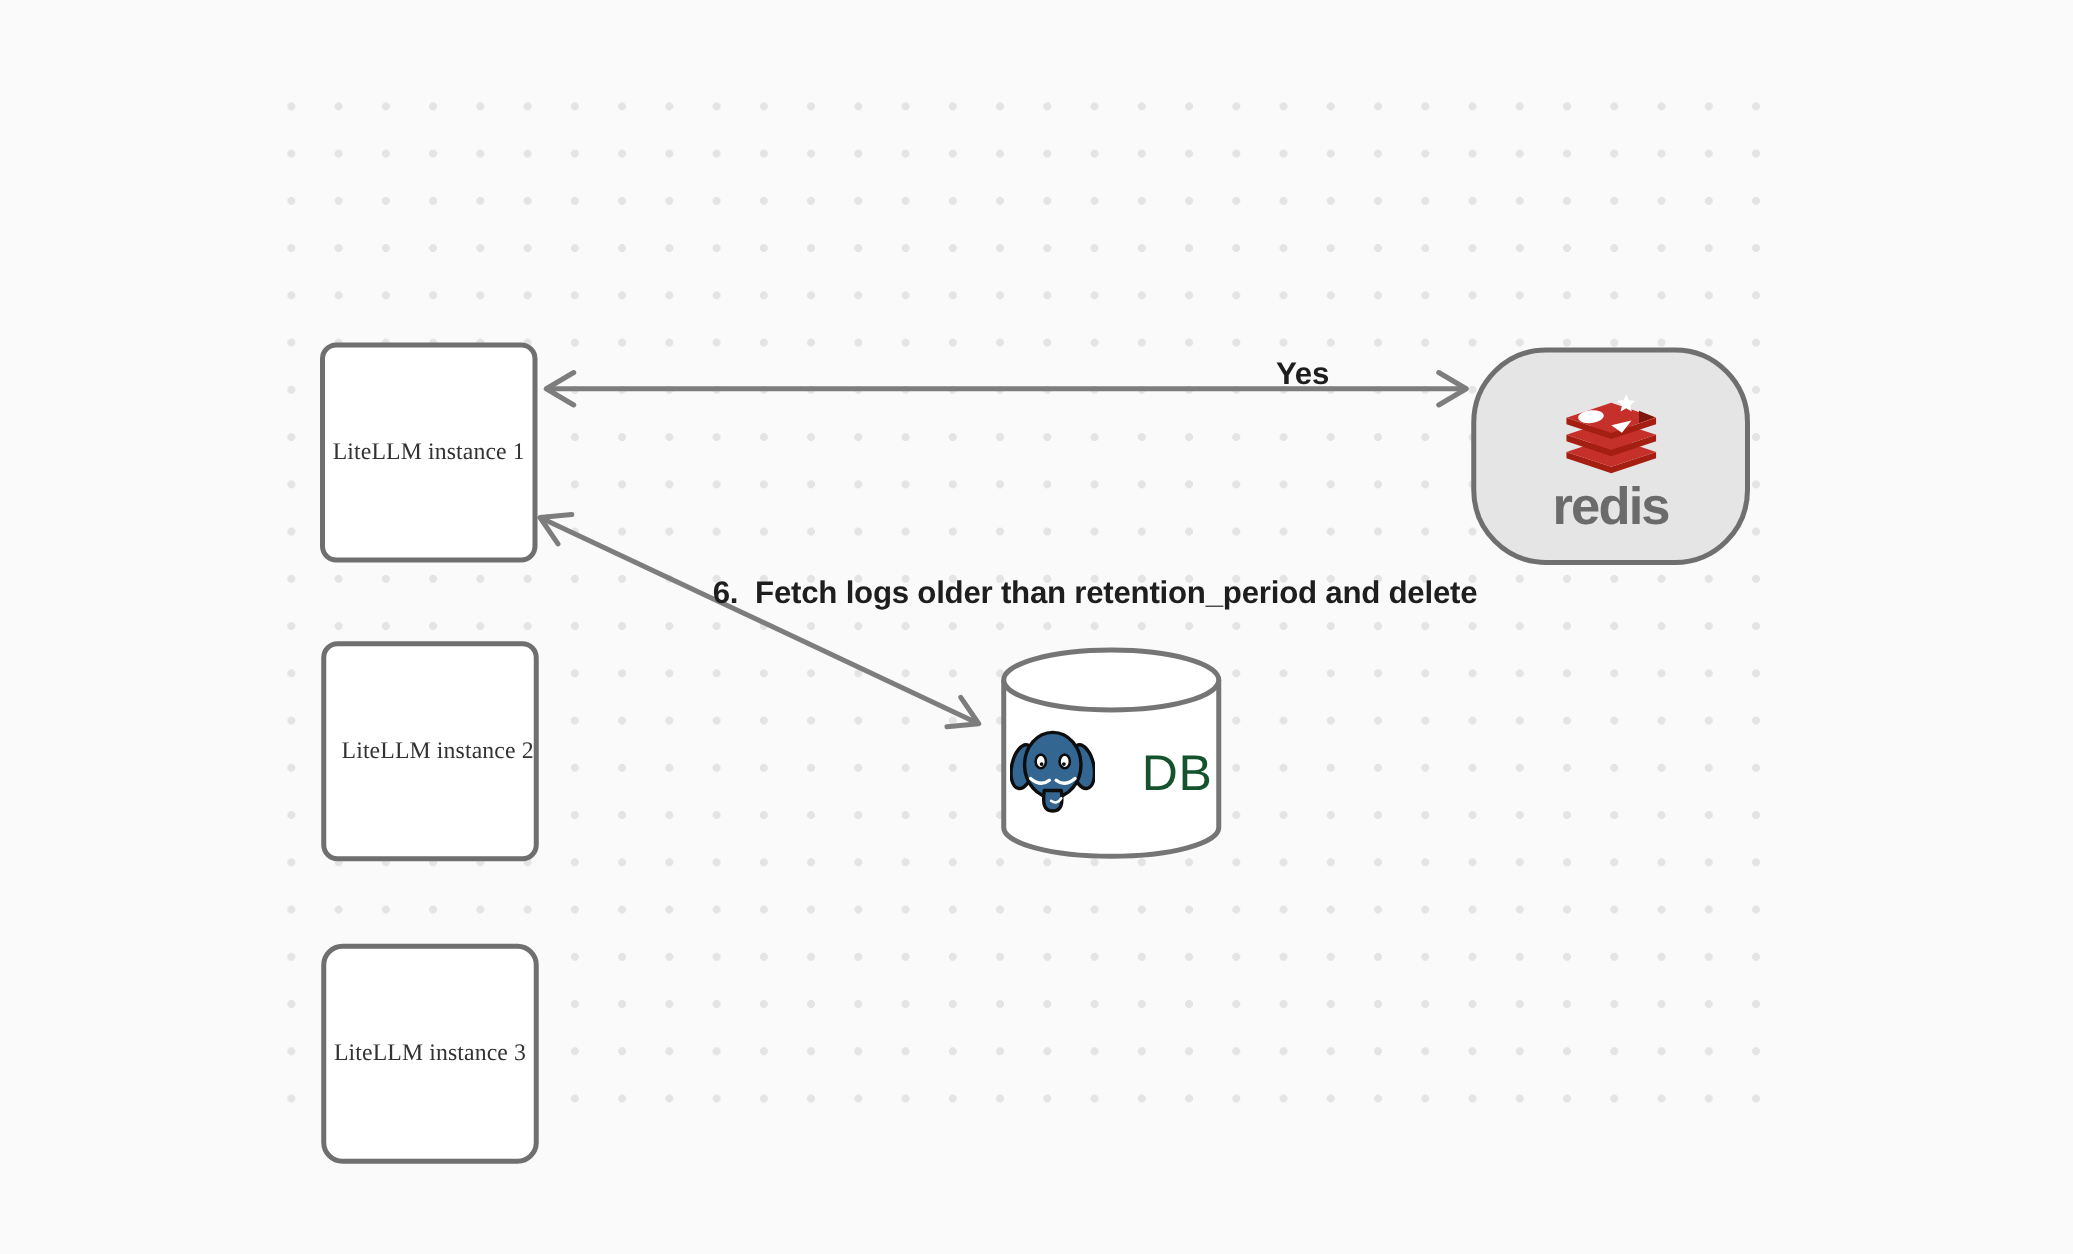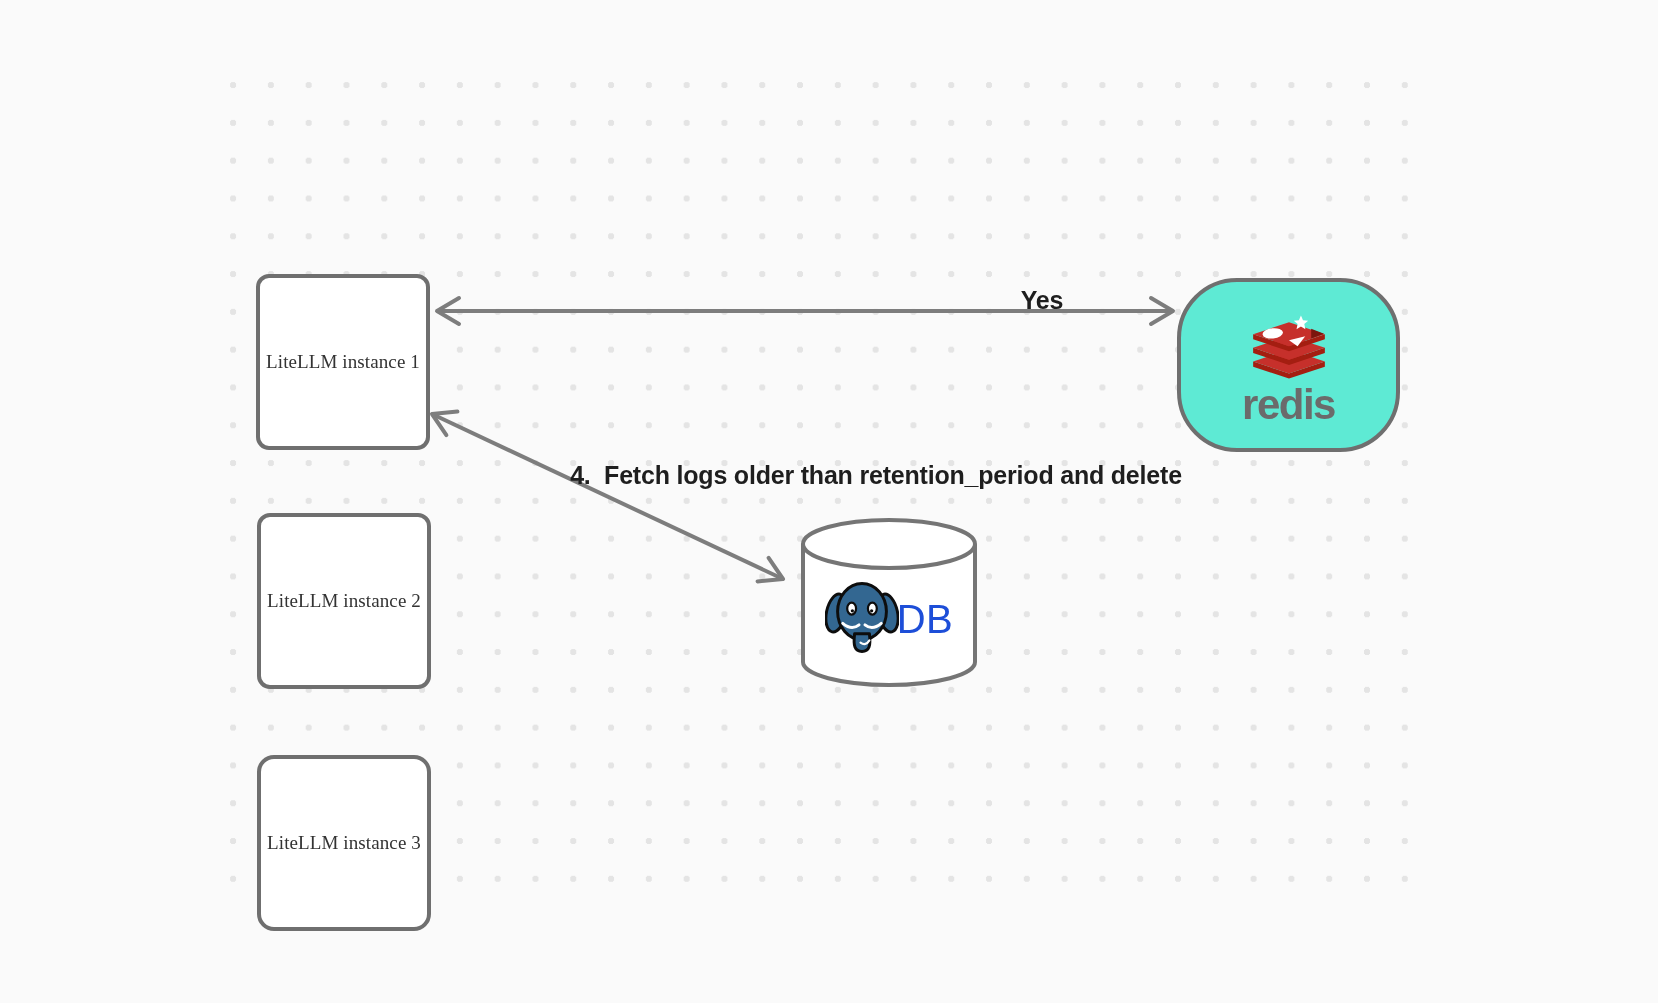--- a/index.html
+++ b/index.html
@@ -17,34 +17,34 @@
   .node-box{
     position:absolute;width:174px;height:176px;box-sizing:border-box;
     background:#ffffff;border:4px solid #6f6f6f;border-radius:13px;
     display:flex;align-items:center;justify-content:center;font-family:Liberation Serif, serif;
   }
   .node-box .box-label{
     font-size:19px;color:#333333;letter-spacing:0.1px;white-space:pre;
   }
   .redis-node{
     position:absolute;left:1177px;top:278px;width:223px;height:174px;box-sizing:border-box;
-    background:#5eead4;border:4px solid #6f6f6f;border-radius:60px;
+    background:#e5e5e5;border:4px solid #6f6f6f;border-radius:60px;
     display:flex;flex-direction:column;align-items:center;justify-content:flex-start;
     padding-top:30px;
   }
   .redis-wordmark{
     font-size:42px;font-weight:bold;color:#6b6b6b;letter-spacing:-1.5px;
     line-height:1;margin-top:2px;
   }
   .db-node{position:absolute;left:798px;top:516px;width:182px;height:174px;}
   .db-content{
     position:absolute;left:10px;top:58px;width:162px;height:84px;
     display:flex;align-items:center;justify-content:center;
   }
-  .db-label{font-size:40px;color:#1d4ed8;margin-left:-2px;margin-top:6px;letter-spacing:0.5px;}
+  .db-label{font-size:40px;color:#14532d;margin-left:-2px;margin-top:6px;letter-spacing:0.5px;padding-left:39px;}
   .edge-label{
     position:absolute;transform:translate(-50%,-50%);
     font-size:25px;font-weight:bold;color:#1e1e1e;white-space:pre;letter-spacing:-0.2px;
   }
   .arrow-layer{position:absolute;left:0;top:0;width:1658px;height:1003px;}
 </style>
 </head>
 <body>
 
 <div id="canvas">
@@ -57,21 +57,21 @@
         <polyline points="6,4 28,17 6,30" fill="none" stroke="#7d7d7d" stroke-width="4" stroke-linecap="round" stroke-linejoin="round"></polyline>
       </marker>
     </defs>
     <line x1="437" y1="311" x2="1173" y2="311" stroke="#7d7d7d" stroke-width="4" marker-start="url(#ah)" marker-end="url(#ah)"></line>
     <line x1="432" y1="414" x2="783" y2="579" stroke="#7d7d7d" stroke-width="4" marker-start="url(#ah)" marker-end="url(#ah)"></line>
   </svg>
 
   <div class="node-box" style="left:256px;top:274px;">
     <span class="box-label">LiteLLM instance 1</span>
   </div>
-  <div class="node-box" style="left:257px;top:513px;">
+  <div class="node-box" style="left:257px;top:513px;justify-content:flex-end;">
     <span class="box-label">LiteLLM instance 2</span>
   </div>
   <div class="node-box" style="left:257px;top:755px;border-radius:17px;">
     <span class="box-label">LiteLLM instance 3</span>
   </div>
 
   <div class="redis-node">
     <svg width="86" height="70" viewBox="0 0 100 82">
       <path d="M8,58 L50,72 L92,58 L92,64 L50,78 L8,64 Z" fill="#a41e11"></path>
       <polygon points="50,44 92,58 50,72 8,58" fill="#c6302b"></polygon>
@@ -106,15 +106,15 @@
         <circle cx="63" cy="45" r="2.2" fill="#0d0d0d"></circle>
         <path d="M24,62 Q36,72 46,64" stroke="#ffffff" stroke-width="4" fill="none" stroke-linecap="round"></path>
         <path d="M54,64 Q64,72 76,62" stroke="#ffffff" stroke-width="4" fill="none" stroke-linecap="round"></path>
         <path d="M48,88 q7,5 12,-3" stroke="#ffffff" stroke-width="3" fill="none" stroke-linecap="round"></path>
       </svg>
       <span class="db-label">DB</span>
     </div>
   </div>
 
   <div class="edge-label" style="left:1042px;top:300px;">Yes</div>
-  <div class="edge-label" style="left:876px;top:475px;">4.  Fetch logs older than retention_period and delete</div>
+  <div class="edge-label" style="left:876px;top:475px;">6.  Fetch logs older than retention_period and delete</div>
 
 </div>
 
 </body></html>

